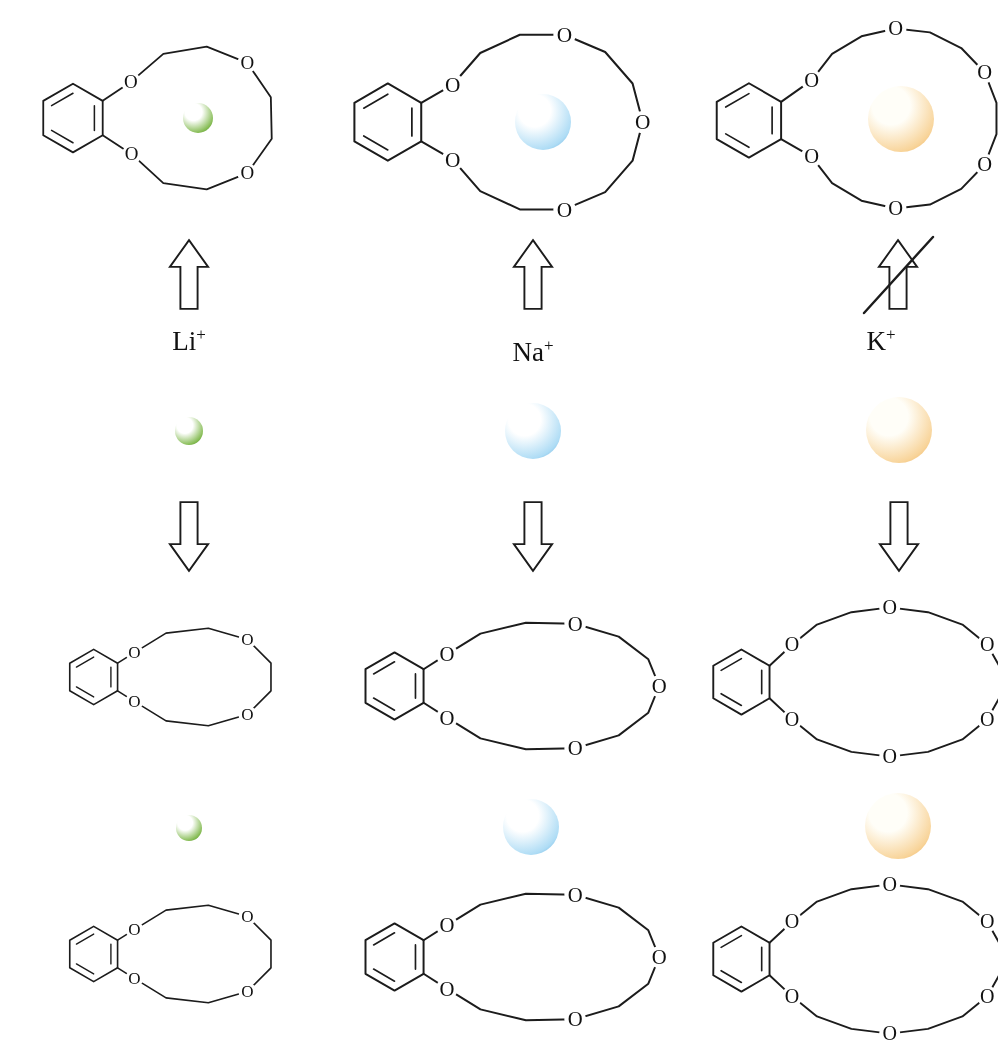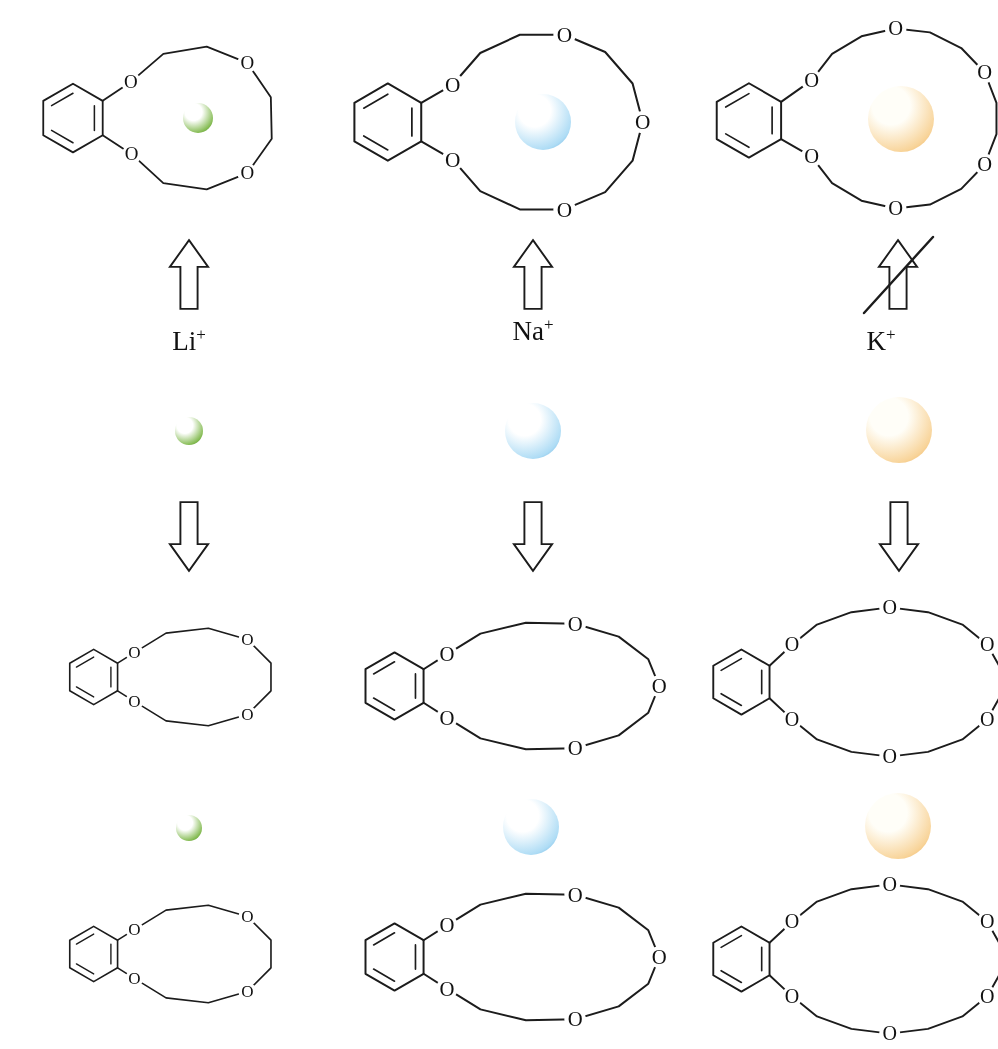--- a/index.html
+++ b/index.html
@@ -181,21 +181,21 @@
   <svg class="arrow-svg" style="left:856px;top:238px" width="42" height="73" viewBox="0 0 44 76">
     <use href="#arrow-up"></use>
   </svg>
   <svg class="arrow-svg" style="left:840px;top:234px" width="76" height="82" viewBox="0 0 76 82">
     <line class="cross" x1="3" y1="79" x2="72" y2="3"></line>
   </svg>
 
   <div class="label" style="left:128px;top:325px">
     <span>Li</span><sup>+</sup>
   </div>
-  <div class="label" style="left:472px;top:315px">
+  <div class="label" style="left:472px;top:336px">
     <span>Na</span><sup>+</sup>
   </div>
   <div class="label" style="left:820px;top:325px">
     <span>K</span><sup>+</sup>
   </div>
 
   <div class="sphere" style="left: 154px; top: 417px; width: 28px; height: 28px; --hi: #ffffff; --mid: #84bb52; --edge: #2e6a15;"></div>
   <div class="sphere" style="left: 484px; top: 403px; width: 56px; height: 56px; --hi: #ffffff; --mid: #aedcf5; --edge: #4a9ed6;"></div>
   <div class="sphere" style="left: 845px; top: 397px; width: 66px; height: 66px; --hi: #fffef8; --mid: #f8d49a; --edge: #eca94b;"></div>
 

